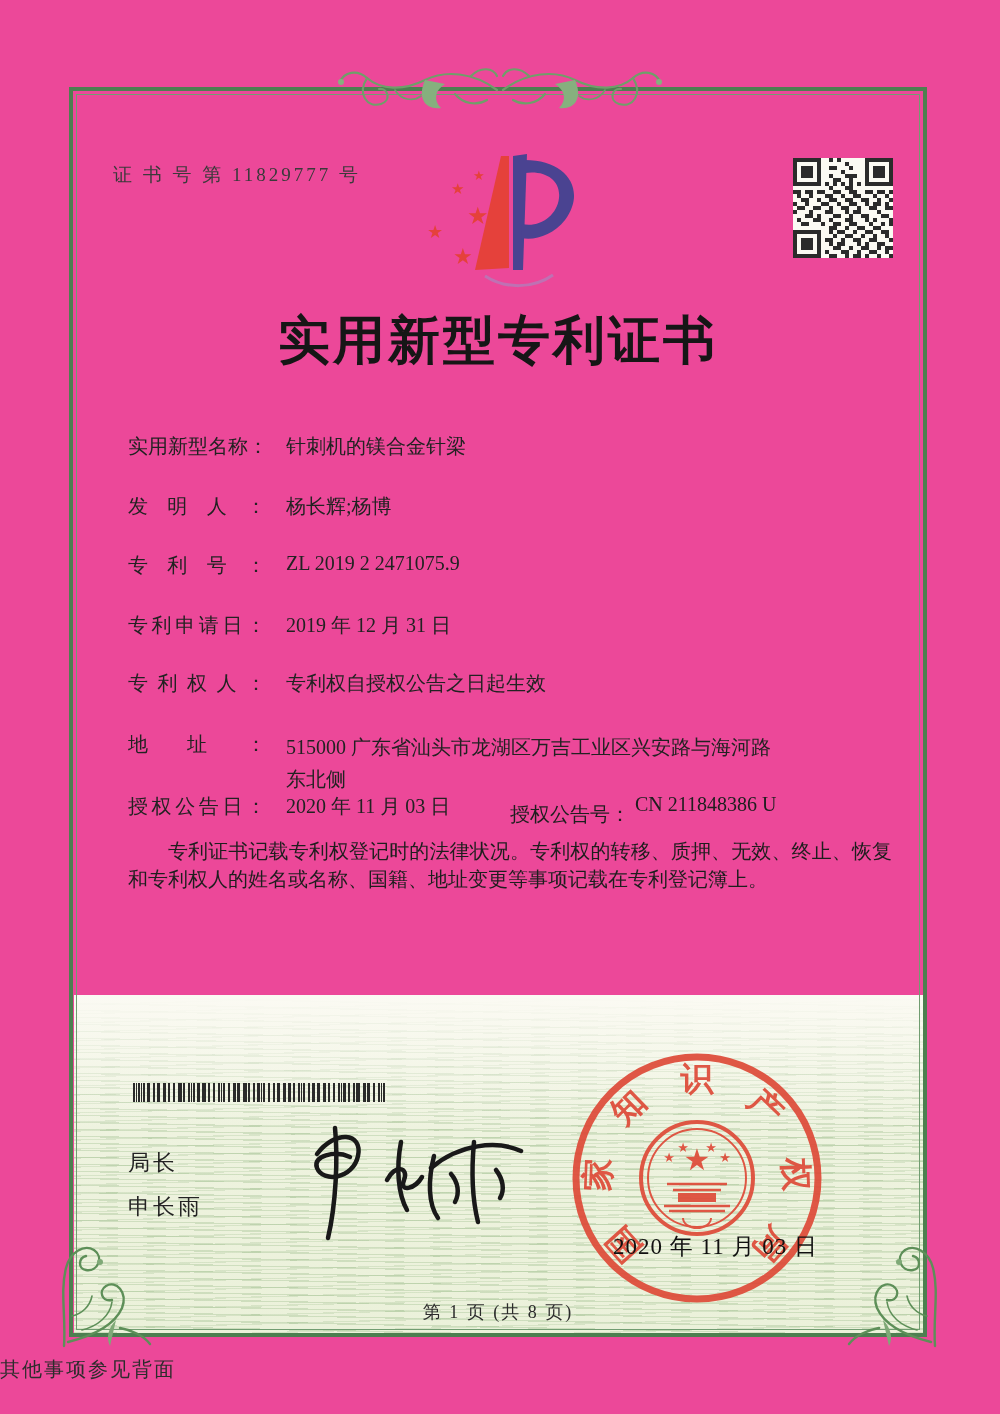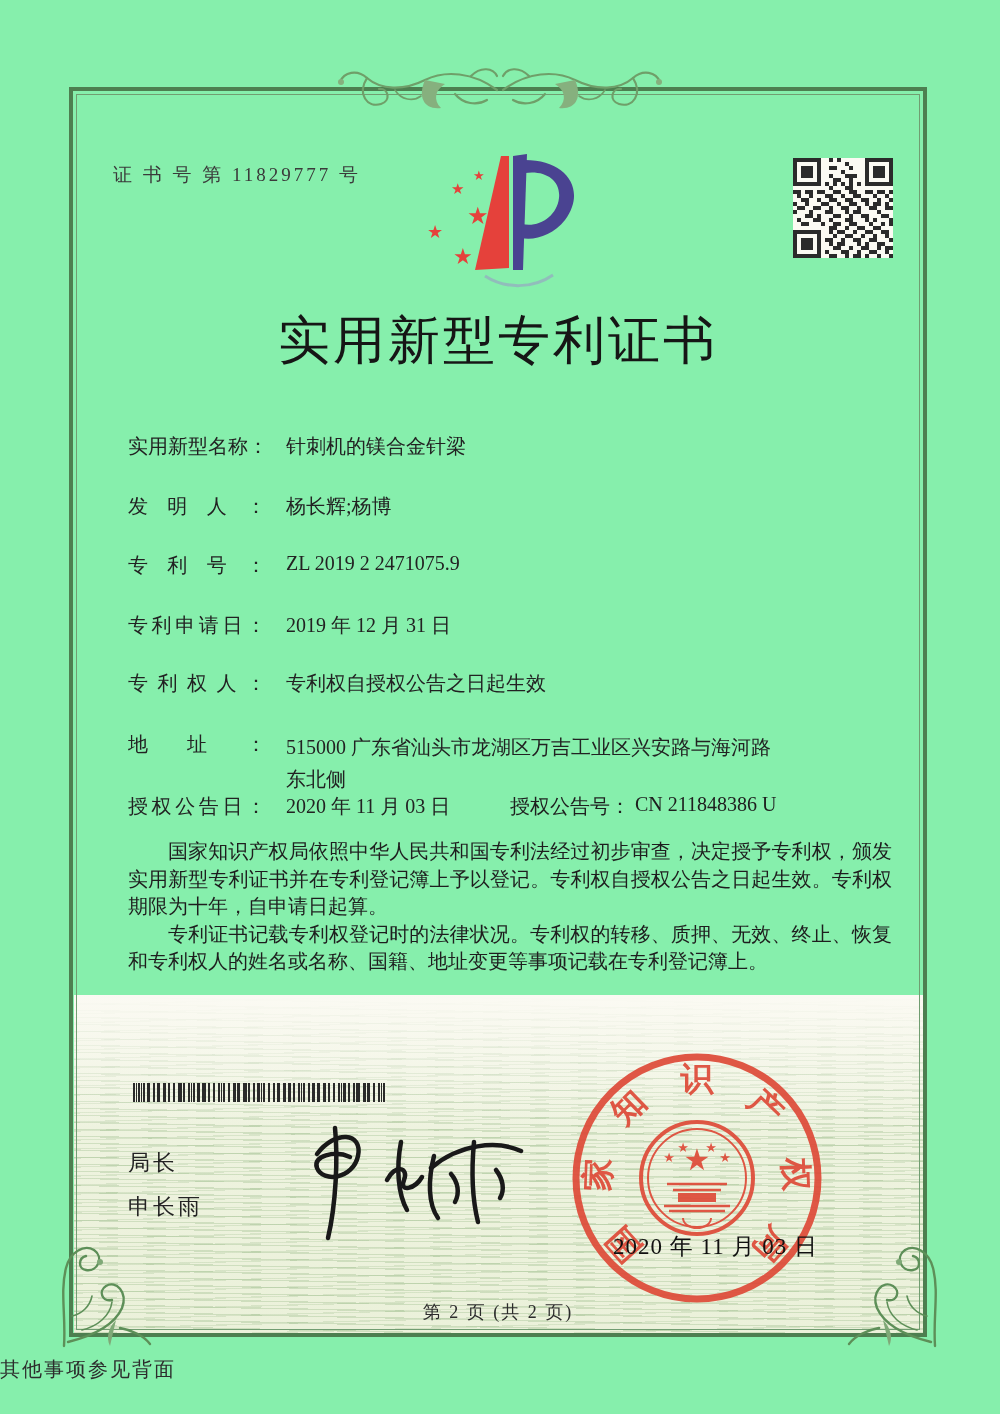--- a/index.html
+++ b/index.html
@@ -1,42 +1,42 @@
 <!DOCTYPE html>
 <html><head>
 <meta charset="utf-8">
 <style>
   html,body{margin:0;padding:0;background:#e8e8e8;}
   .page{
     position:relative;width:1000px;height:1414px;margin:0 auto;
-    background:#86efac;overflow:hidden;
+    background:#ec4899;overflow:hidden;
     font-family:"Liberation Serif","DejaVu Serif",serif;color:#1e1e1e;
   }
   
   .frame-outer{position:absolute;left:69px;top:87px;right:73px;bottom:77px;border:4px solid #4d7f50;}
   .frame-inner{position:absolute;left:76px;top:94px;right:80px;bottom:84px;border:1px solid #719d71;}
   
   .green-band{
     position:absolute;left:74px;top:995px;width:851px;height:338px;
     background:
       linear-gradient(180deg,#fbfaf3 0%,rgba(251,250,243,0) 40%),
       repeating-linear-gradient(1.2deg, rgba(128,170,112,.28) 0 1.4px, rgba(128,170,112,0) 1.4px 7px),
       repeating-linear-gradient(-1.6deg, rgba(128,170,112,.20) 0 1.3px, rgba(128,170,112,0) 1.3px 9px),
       linear-gradient(#f0f4e2,#ebf1da);
   }
   .cert-no{position:absolute;left:113px;top:162px;font-size:19px;letter-spacing:3px;color:#3a3a3a;}
   .doc-title{position:absolute;left:69px;top:306px;width:858px;text-align:center;
-    font-size:52px;letter-spacing:3px;color:#161616;font-weight:400;}
+    font-size:52px;letter-spacing:3px;color:#161616;font-weight:700;}
   
   .row{position:absolute;left:128px;font-size:20px;display:flex;align-items:flex-start;white-space:nowrap;}
   .lab{display:inline-block;width:138px;text-align:justify;text-align-last:justify;color:#222;font-family:Liberation Serif, serif;}
   .val{margin-left:20px;color:#222;}
   .val.wrap{white-space:normal;width:500px;line-height:32px;}
   .pair2{position:absolute;left:382px;top:0;display:flex;white-space:nowrap;}
-  .pair2 .lab2{margin-right:5px;}
+  .pair2 .lab2{margin-right:5px;margin-top:8px;}
   
   .paras{position:absolute;left:128px;top:838px;width:764px;font-size:20px;line-height:27.5px;text-align:justify;}
   .paras p{margin:0;text-indent:2em;}
   
   .barcode{position:absolute;left:133px;top:1083px;width:253px;height:19px;
     background:
       repeating-linear-gradient(90deg,#2a2a2a 0 2px,rgba(0,0,0,0) 2px 5px),
       repeating-linear-gradient(90deg,#2a2a2a 0 1px,rgba(0,0,0,0) 1px 8px),
       repeating-linear-gradient(90deg,rgba(0,0,0,0) 0 3px,#2a2a2a 3px 4px,rgba(0,0,0,0) 4px 11px);
   }
@@ -152,21 +152,20 @@
   <div class="row" style="top:793px">
     <span class="lab">授权公告日：</span>
     <span class="val">2020 年 11 月 03 日</span>
     <span class="pair2">
       <span class="lab2">授权公告号：</span>
       <span>CN 211848386 U</span>
     </span>
   </div>
 
   <div class="paras">
-    <p>国家知识产权局依照中华人民共和国专利法经过初步审查，决定授予专利权，颁发实用新型专利证书并在专利登记簿上予以登记。专利权自授权公告之日起生效。专利权期限为十年，自申请日起算。</p>
     <p>专利证书记载专利权登记时的法律状况。专利权的转移、质押、无效、终止、恢复和专利权人的姓名或名称、国籍、地址变更等事项记载在专利登记簿上。</p>
   </div>
 
   <div class="barcode"></div>
 
   <div class="signoff-title">局长</div>
   <div class="signoff-name">申长雨</div>
 
   <svg class="signature-svg" width="255" height="128" viewBox="0 0 255 128">
     <g fill="none" stroke="#191919" stroke-width="4.5" stroke-linecap="round">
@@ -209,16 +208,16 @@
         <rect x="-19" y="15" width="38" height="9" fill="#de4a38" stroke="none"></rect>
         <path d="M-33,28 L33,28"></path>
         <path d="M-28,33 L28,33"></path>
         <path d="M-14,40 A14,10 0 0 0 14,40" stroke-width="2"></path>
       </g>
     </g>
   </svg>
 
   <div class="seal-date">2020 年 11 月 03 日</div>
 
-  <div class="page-info">第 2 页 (共 2 页)</div>
+  <div class="page-info">第 1 页 (共 8 页)</div>
   <div class="back-note">其他事项参见背面</div>
 
 </div>
 
 </body></html>

